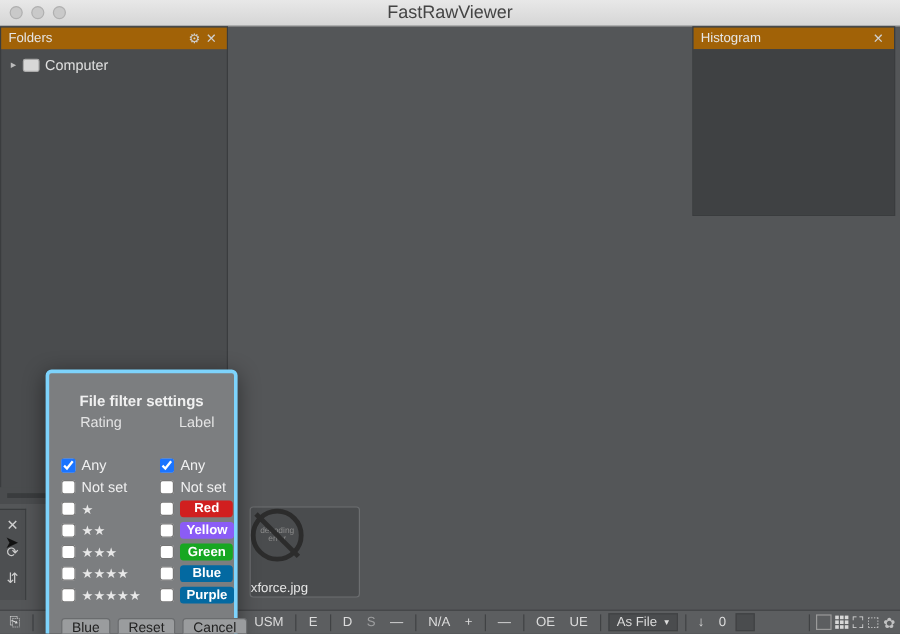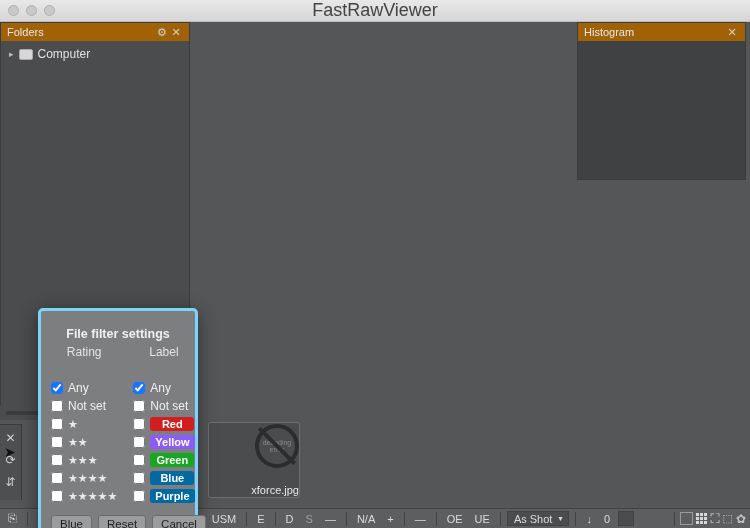--- a/index.html
+++ b/index.html
@@ -3,21 +3,21 @@
 <meta charset="utf-8">
 <style>
   * { box-sizing: border-box; margin: 0; padding: 0; font-family: -apple-system, "Helvetica Neue", Arial, sans-serif; }
   html, body { width: 750px; height: 528px; overflow: hidden; }
   body { background: #545658; color: #d8d8d8; font-size: 12px; position: relative; }
 
   
   .titlebar { height: 22px; background: linear-gradient(#e8e8e8,#d6d6d6); display: flex; align-items: center; position: relative; border-bottom: 1px solid #bdbdbd; }
   .traffic { display: flex; gap: 7px; margin-left: 8px; }
   .tl-btn { width: 11px; height: 11px; border-radius: 50%; background: #c9c9c9; border: 1px solid #b0b0b0; }
-  .titlebar .title { position: absolute; left: 0; right: 0; text-align: center; color: #444; font-size: 18px; pointer-events: none; }
+  .titlebar .title { position: absolute; left: 0; right: 0; text-align: center; color: #444; font-size: 15px; pointer-events: none; }
 
   
   .panel { position: absolute; background: #4a4c4e; border: 1px solid #3a3c3e; }
   .panel-head { height: 18px; background: #a16207; display: flex; align-items: center; padding: 0 6px; font-size: 11px; color: #e6e6e6; }
   .panel-head .spacer { flex: 1; }
   .panel-head .hicon { width: 14px; text-align: center; color: #cfcfcf; cursor: pointer; }
 
   #folders-panel { left: 0; top: 22px; width: 190px; height: 396px; }
   #histogram-panel { right: 4px; top: 22px; width: 169px; height: 158px; }
   #histogram-panel .ph-body { height: calc(100% - 18px); background: #3f4143; }
@@ -25,21 +25,21 @@
   .tree { padding: 6px 8px; }
   .tree-row { display: flex; align-items: center; gap: 5px; color: #e0e0e0; font-size: 12px; cursor: pointer; }
   .tree-row .tri { font-size: 9px; color: #bbb; }
   .tree-row .comp-icon { width: 14px; height: 11px; background:#d7d7d7; border:1px solid #aaa; border-radius:2px; display:inline-block; }
 
   
   .strip-tools { position: absolute; left: 0; top: 424px; width: 22px; height: 76px; background: #4d4f51; border-top:1px solid #3a3c3e; border-right:1px solid #3a3c3e; display:flex; flex-direction:column; align-items:center; padding-top:6px; gap:8px; }
   .strip-tools .stool { width:14px; height:14px; color:#cfcfcf; font-size:12px; text-align:center; cursor:pointer; }
 
   .thumb-area { position: absolute; left: 22px; right: 0; top: 420px; height: 80px; background:#545658; }
-  .thumb { position:absolute; left: 186px; top: 2px; width: 92px; height: 76px; background:#4a4c4e; border:1px solid #6c6e70; border-radius:3px; display:flex; flex-direction:column; align-items:flex-end; justify-content:center;gap:12px; }
+  .thumb { position:absolute; left: 186px; top: 2px; width: 92px; height: 76px; background:#4a4c4e; border:1px solid #6c6e70; border-radius:3px; display:flex; flex-direction:column; align-items:flex-start; justify-content:center;gap:12px; }
   .thumb .noimg { width:44px; height:44px; border:4px solid #2c2c2c; border-radius:50%; position:relative; display:flex; align-items:center; justify-content:center; }
   .thumb .noimg::after { content:""; position:absolute; width:50px; height:4px; background:#2c2c2c; transform:rotate(45deg); }
   .thumb .noimg .errtxt { font-size:7px; color:#8a8a8a; text-align:center; line-height:1; }
   .thumb .fname { margin-top:4px; font-size:11px; color:#e8e8e8; }
 
   .slider-track { position:absolute; left:0; top:406px; width:190px; height:14px; background:#4a4c4e; display:flex; align-items:center; }
   .slider-track .bar { flex:1; height:4px; background:#3a3c3e; margin:0 6px; position:relative; }
   .slider-track .knob { position:absolute; left:35%; top:-4px; width:8px; height:12px; background:#7a7a7a; border-radius:2px; }
 
   
@@ -140,21 +140,21 @@
   <span class="sb-sep"></span>
   <span class="sb-item">N/A</span>
   <span class="sb-item sb-btn">+</span>
   <span class="sb-sep"></span>
   <span class="sb-item">—</span>
   <span class="sb-sep"></span>
   <span class="sb-item sb-btn">OE</span>
   <span class="sb-item sb-btn">UE</span>
   <span class="sb-sep"></span>
   <span class="sb-box">
-      <span>As Shot</span>
+      <span>As File</span>
       <span style="margin-left:6px;font-size:8px">▾</span>
     </span>
   <span class="sb-sep"></span>
   <span class="sb-item">↓</span>
   <span class="sb-item">0</span>
   <span class="sb-box" style="width:16px;padding:0"></span>
 
   <div class="sb-right">
     <span class="sb-sep"></span>
     <span class="sq"></span>

